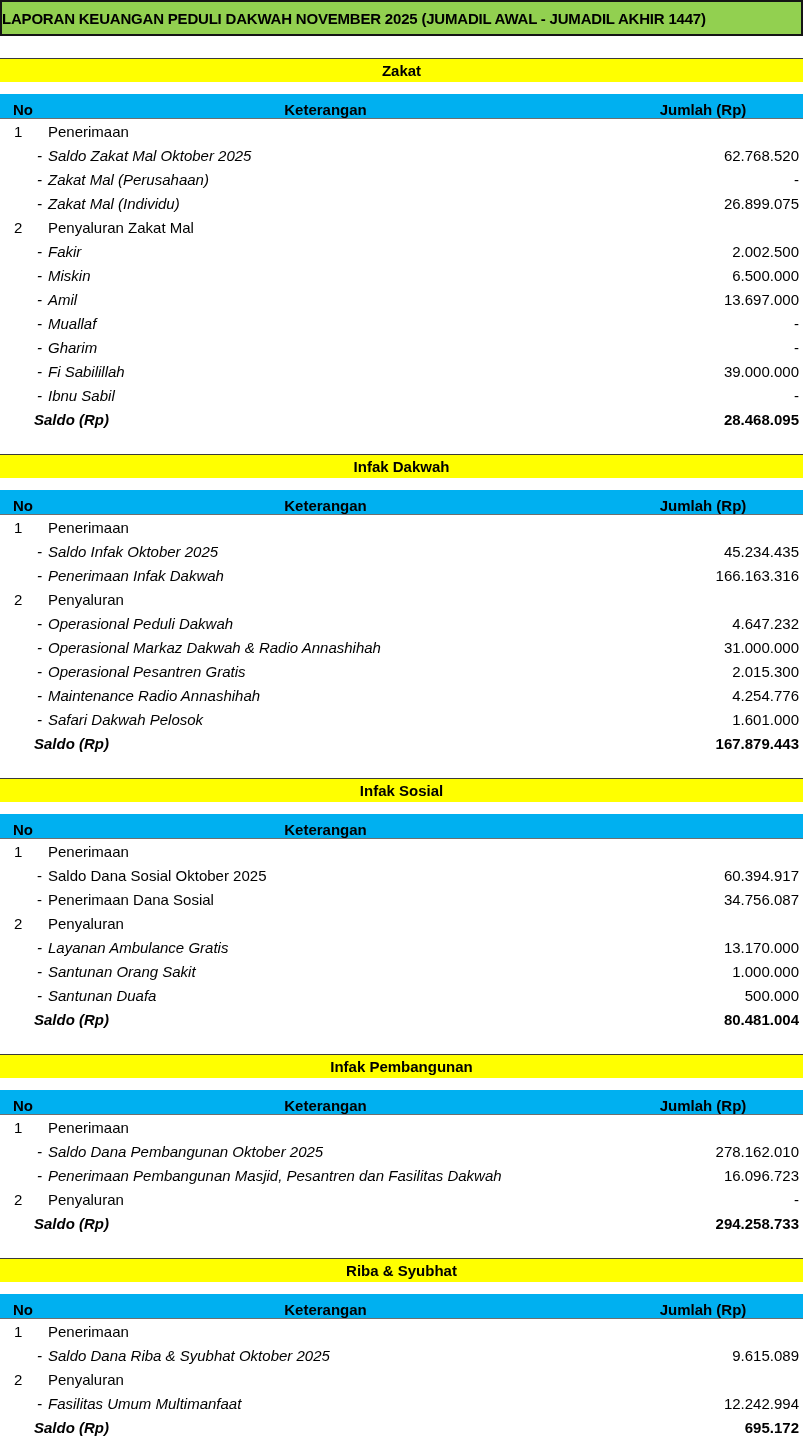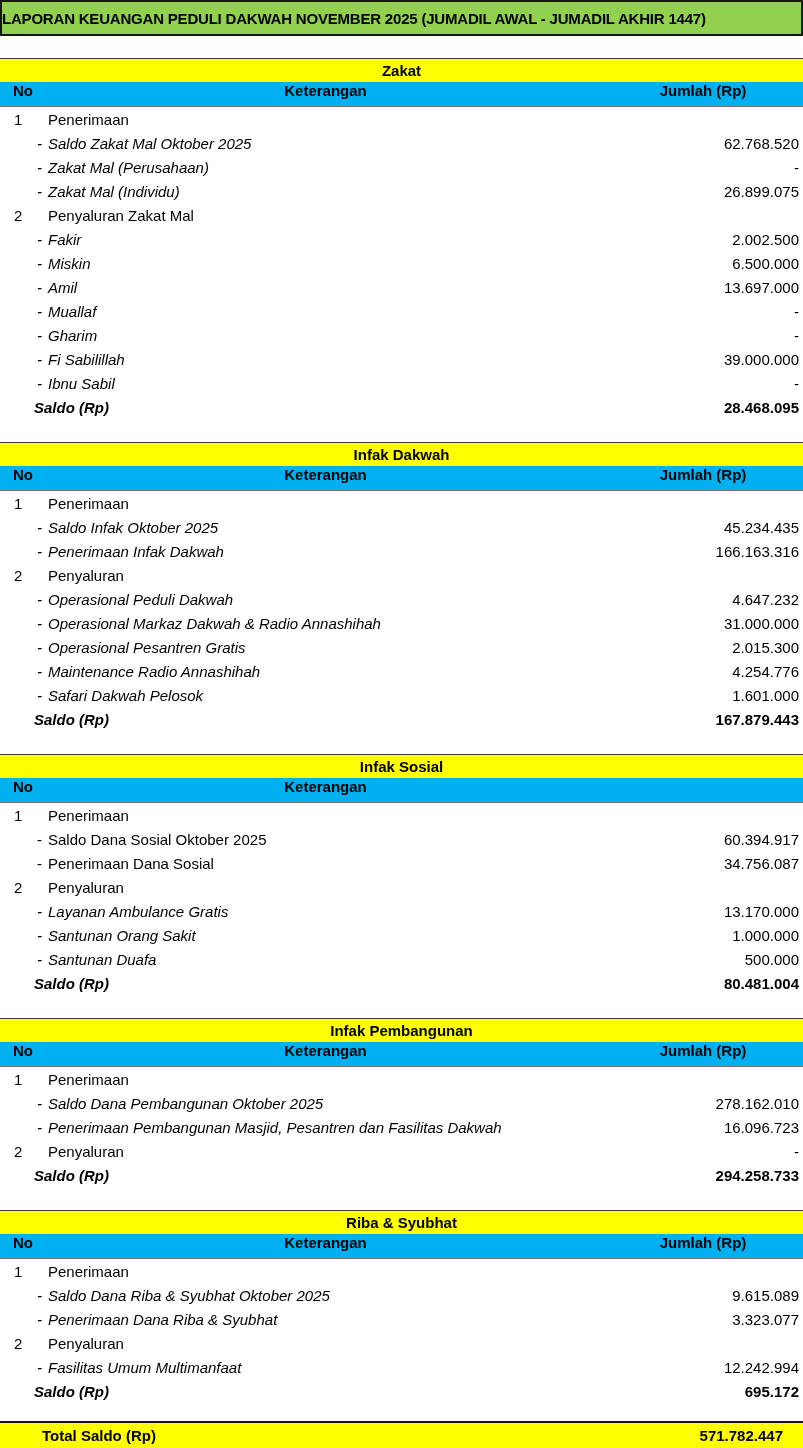--- a/index.html
+++ b/index.html
@@ -22,21 +22,21 @@
   .spacer-mid{height:23px;}
   .spacer-end{height:18px;}
 
   
   .sec-title{
     box-sizing:border-box;height:24px;background:#FFFF00;border-top:1px solid #3a3a3a;
     text-align:center;font-weight:bold;font-size:15px;line-height:23px;color:#000;
   }
   .col-head{
     box-sizing:border-box;height:25px;background:#00B0F0;border-bottom:1px solid #6f6f6f;
-    display:flex;align-items:flex-start;font-weight:bold;font-size:15px;color:#000;
+    display:flex;align-items:flex-end;font-weight:bold;font-size:15px;color:#000;margin-top:12px;
   }
   .h-no{width:48px;padding-left:13px;box-sizing:border-box;}
   .h-ket{flex:1;text-align:center;}
   .h-jum{width:200px;text-align:center;}
 
   .row{
     height:24px;display:flex;align-items:center;font-size:15px;color:#000;
   }
   .c-no{width:48px;padding-left:14px;box-sizing:border-box;}
   .c-label{flex:1;white-space:nowrap;overflow:hidden;}
@@ -262,24 +262,20 @@
         </div>
         <div class="row group">
           <span class="c-no">1</span>
           <span class="c-label">Penerimaan</span>
           <span class="c-val"></span>
         </div>
         <div class="row sub italic">
           <span class="c-label c-sub"><span class="dash">-</span><span>Saldo Dana Riba &amp; Syubhat Oktober 2025</span></span>
           <span class="c-val">9.615.089</span>
         </div>
-        <div class="row sub italic">
-          <span class="c-label c-sub"><span class="dash">-</span><span>Penerimaan Dana Riba &amp; Syubhat</span></span>
-          <span class="c-val">3.323.077</span>
-        </div>
         <div class="row group">
           <span class="c-no">2</span>
           <span class="c-label">Penyaluran</span>
           <span class="c-val"></span>
         </div>
         <div class="row sub italic">
           <span class="c-label c-sub"><span class="dash">-</span><span>Fasilitas Umum Multimanfaat</span></span>
           <span class="c-val">12.242.994</span>
         </div>
         <div class="row saldo">

